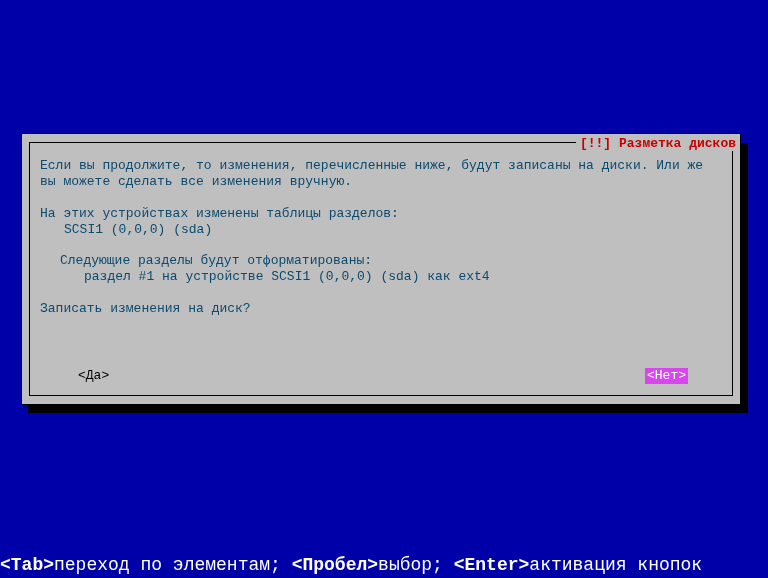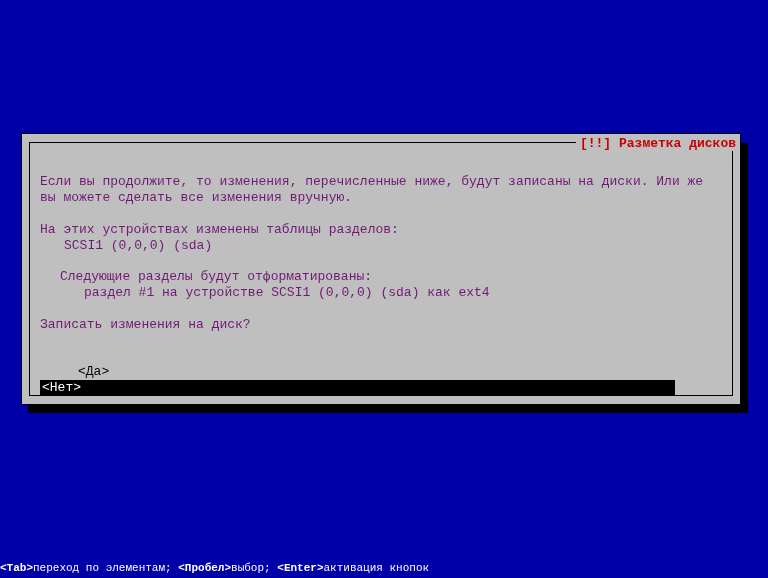--- a/index.html
+++ b/index.html
@@ -38,48 +38,47 @@
       color: #c80000;
       font-weight: bold;
       background: transparent;
     }
     .dialog-title span {
       background: #bfbfbf;
       padding: 0 4px;
     }
     .dialog-content {
       position: absolute;
-      left: 18px; right: 18px; top: 40px;
-      color: #701a75;
+      left: 18px; right: 18px; top: 24px;
+      color: #0c4a6e;
     }
     .para { margin-bottom: 15px; white-space: pre-wrap; }
     .indent { padding-left: 24px; }
     .button-row {
       position: absolute;
       left: 18px; right: 18px;
-      bottom: 8px;
+      bottom: 20px;
       display: flex;
       justify-content: space-between;
-      flex-direction: column;
     }
     .btn-yes {
       margin-left: 38px;
       color: #000;
     }
     .btn-no-sel {
-      margin-right: 47px;
-      background: #000000;
+      margin-right: 34px;
+      background: #d946ef;
       color: #fff;
       padding: 0 2px;
     }
     .footer {
       position: absolute;
       left: 0; bottom: 2px;
       color: #fff;
-      font-size: 11px;
+      font-size: 18px;
       white-space: pre;
     }
     .footer .hl { color: #fff; font-weight: bold; }
   </style>
 </head>
 <body>
 
 <div class="dialog-shadow"></div>
 
 <div class="dialog">

